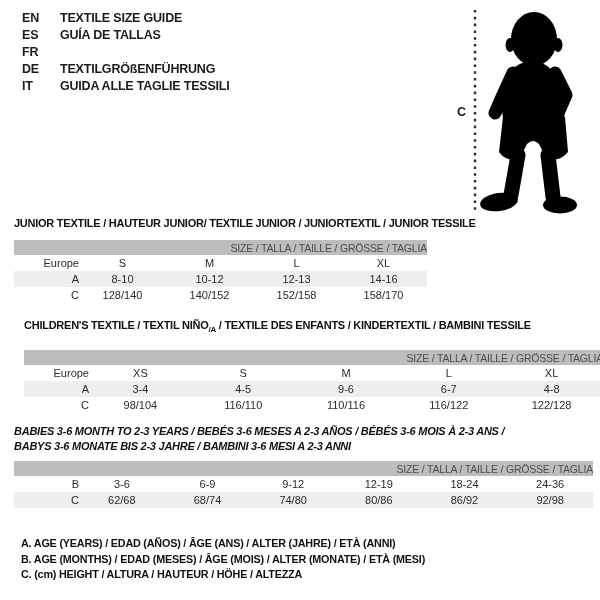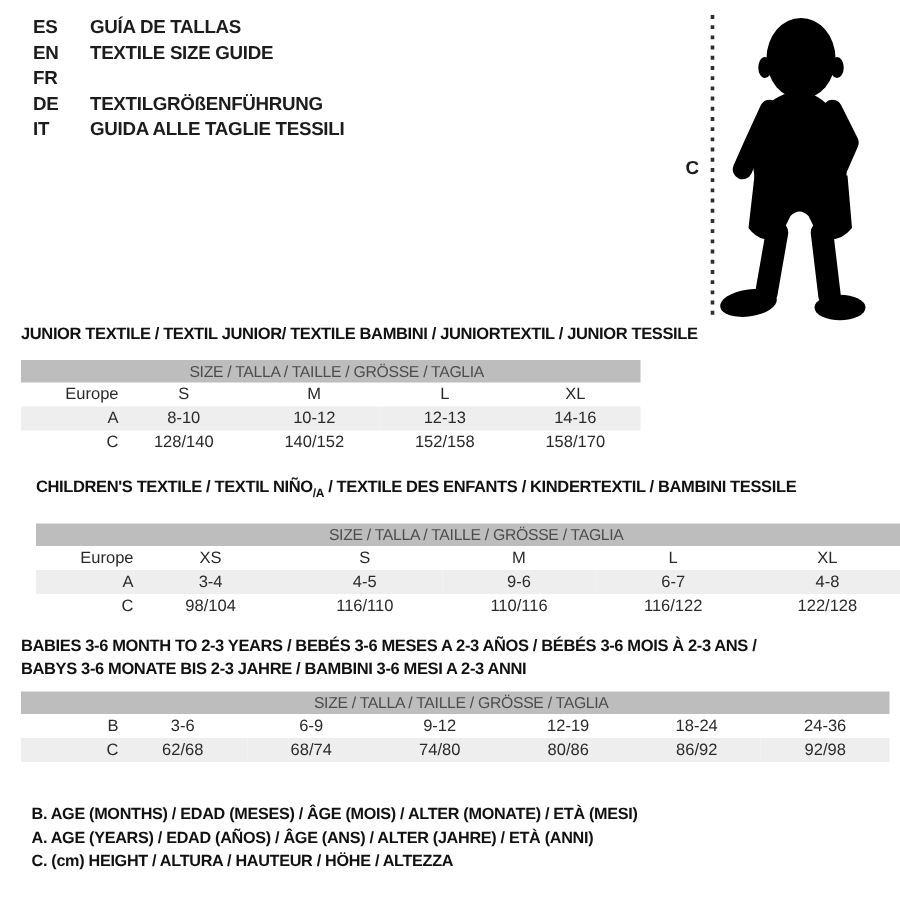--- a/index.html
+++ b/index.html
@@ -21,49 +21,49 @@
 
   
   .table-block { position:absolute; }
   #tb-junior   { left:14px; top:217px; width:413px; }
   #tb-children { left:24px; top:319px; width:579px; }
   #tb-babies   { left:14px; top:424px; width:579px; }
   .tbl-title { font-weight:bold; font-size:11px; letter-spacing:-0.25px; white-space:nowrap; color:#111; line-height:13px; }
   .tbl-title sub { font-size:8px; }
   #tb-junior   .tbl-title { margin-bottom:10px; }
   #tb-children .tbl-title { margin-bottom:14px; }
-  #tb-babies   .tbl-title { line-height:15px; margin-bottom:7px; }
+  #tb-babies   .tbl-title { line-height:15px; margin-bottom:7px;font-style:italic; }
 
   table { width:100%; border-collapse:collapse; table-layout:fixed; }
   tr.size-bar td {
     background:var(--bar); color:#4c4c4c; font-size:10.5px; letter-spacing:-0.2px;
-    text-align:center; padding:1px 0 1px 8px; height:13px; white-space:nowrap;
+    text-align:right; padding:1px 0 1px 8px; height:13px; white-space:nowrap;
   }
   td { font-size:11px; height:16px; padding:0; color:#2a2a2a; }
   td.label { text-align:right; padding-left:8px; }
   td.val { text-align:center; }
   tr.alt { background:var(--shade); }
 
   
   #legend { position:absolute; left:21px; top:536px; }
   .legend-line { font-weight:bold; font-size:10.8px; letter-spacing:-0.2px; line-height:15.5px; white-space:nowrap; color:#111; }
 </style>
 </head>
 <body>
 
 <div id="page">
 
   <div id="lang-list">
     <div class="lang-row">
+      <span class="code">EN</span>
+      <span class="lang-label">TEXTILE SIZE GUIDE</span>
+    </div>
+    <div class="lang-row">
       <span class="code">ES</span>
       <span class="lang-label">GUÍA DE TALLAS</span>
-    </div>
-    <div class="lang-row">
-      <span class="code">EN</span>
-      <span class="lang-label">TEXTILE SIZE GUIDE</span>
     </div>
     <div class="lang-row">
       <span class="code">FR</span>
     </div>
     <div class="lang-row">
       <span class="code">DE</span>
       <span class="lang-label">TEXTILGRÖßENFÜHRUNG</span>
     </div>
     <div class="lang-row">
       <span class="code">IT</span>
@@ -84,21 +84,21 @@
       <path d="M63,150 L56,190" fill="none" stroke="#000" stroke-width="15" stroke-linecap="round"></path>
       <path d="M93,150 L98,192" fill="none" stroke="#000" stroke-width="15" stroke-linecap="round"></path>
       <ellipse cx="44" cy="197" rx="19" ry="9" transform="rotate(-8 44 197)"></ellipse>
       <ellipse cx="105" cy="200" rx="17" ry="8.5"></ellipse>
     </g>
   </svg>
   <div id="measure-c">C</div>
 
   <div id="tb-junior" class="table-block">
     <div class="tbl-title">
-        <div>JUNIOR TEXTILE / TEXTIL JUNIOR/ TEXTILE BAMBINI / JUNIORTEXTIL / JUNIOR TESSILE</div>
+        <div>JUNIOR TEXTILE / HAUTEUR JUNIOR/ TEXTILE JUNIOR / JUNIORTEXTIL / JUNIOR TESSILE</div>
       </div>
     <table>
         <colgroup>
           <col style="width: 65px;">
           <col>
           <col>
           <col>
           <col>
         </colgroup>
         <tbody>
@@ -208,18 +208,18 @@
             <td class="val">74/80</td>
             <td class="val">80/86</td>
             <td class="val">86/92</td>
             <td class="val">92/98</td>
           </tr>
         </tbody>
       </table>
   </div>
 
   <div id="legend">
+    <div class="legend-line">A. AGE (YEARS) / EDAD (AÑOS) / ÂGE (ANS) / ALTER (JAHRE) / ETÀ (ANNI)</div>
     <div class="legend-line">B. AGE (MONTHS) / EDAD (MESES) / ÂGE (MOIS) / ALTER (MONATE) / ETÀ (MESI)</div>
-    <div class="legend-line">A. AGE (YEARS) / EDAD (AÑOS) / ÂGE (ANS) / ALTER (JAHRE) / ETÀ (ANNI)</div>
     <div class="legend-line">C. (cm) HEIGHT / ALTURA / HAUTEUR / HÖHE / ALTEZZA</div>
   </div>
 
 </div>
 
 </body></html>

